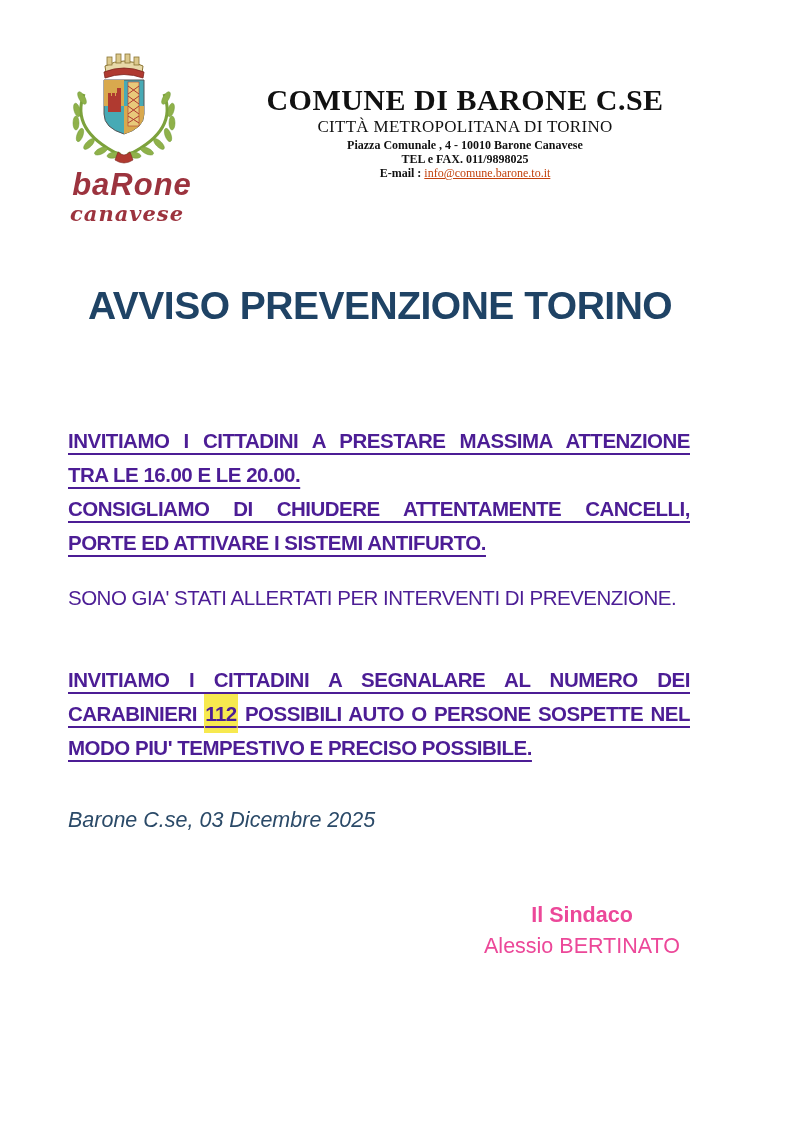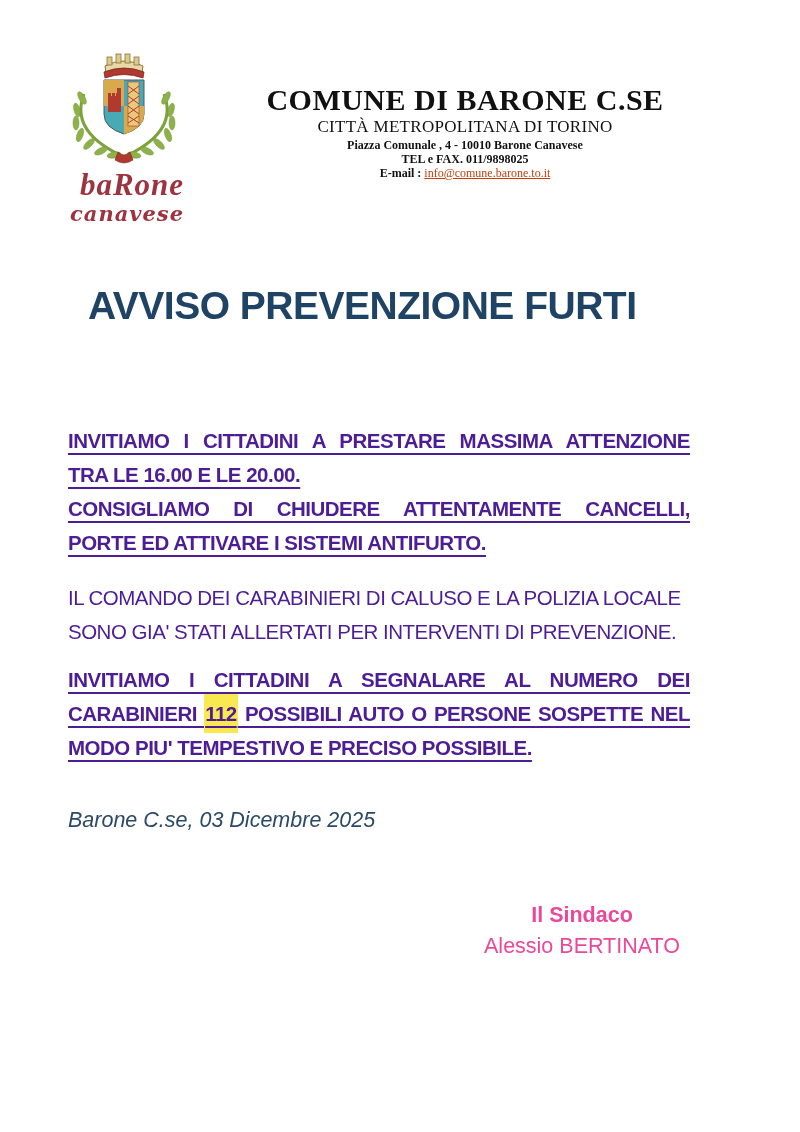--- a/index.html
+++ b/index.html
@@ -4,21 +4,21 @@
 <style>
   html,body{margin:0;padding:0;}
   body{
     width:800px;height:1132px;position:relative;background:#ffffff;
     font-family:"Liberation Sans",sans-serif;overflow:hidden;
   }
   
   .crest{position:absolute;left:62px;top:52px;width:124px;height:118px;}
   .logotype{position:absolute;left:52px;top:168px;width:150px;text-align:center;color:#9c333e;}
   .logotype .l1{
-    font-family:Liberation Serif, serif;font-style:italic;font-weight:700;
+    font-family:Liberation Sans, sans-serif;font-style:italic;font-weight:700;
     font-size:31px;line-height:34px;letter-spacing:1px;margin-left:10px;
   }
   .logotype .l2{
     font-family:"DejaVu Serif",serif;font-style:italic;font-weight:600;
     font-size:21px;line-height:24px;letter-spacing:1px;
   }
   .head-block{position:absolute;left:225px;top:84px;width:480px;text-align:center;color:#111111;}
   .head-title{
     font-family:"Liberation Serif",serif;font-weight:700;font-size:30px;line-height:32px;
     letter-spacing:.5px;white-space:nowrap;
@@ -135,31 +135,30 @@
 <div class="head-block">
   <div class="head-title">COMUNE DI BARONE C.SE</div>
   <div class="head-sub">CITTÀ METROPOLITANA DI TORINO</div>
   <div class="head-small">Piazza Comunale , 4 - 10010 Barone Canavese</div>
   <div class="head-small">TEL e FAX. 011/9898025</div>
   <div class="head-small">
     <span>E-mail : </span><a href="#">info@comune.barone.to.it</a>
   </div>
 </div>
 
-<div class="notice-title">AVVISO PREVENZIONE FURTI</div>
+<div class="notice-title">AVVISO PREVENZIONE TORINO</div>
 
 <div class="para bold ul" id="para1">
   <span class="line stretch">INVITIAMO I CITTADINI A PRESTARE MASSIMA ATTENZIONE</span>
   <span class="line">TRA LE 16.00 E LE 20.00.</span>
   <span class="line stretch">CONSIGLIAMO DI CHIUDERE ATTENTAMENTE CANCELLI,</span>
   <span class="line">PORTE ED ATTIVARE I SISTEMI ANTIFURTO.</span>
 </div>
 
 <div class="para" id="para2">
-  <span class="line">IL COMANDO DEI CARABINIERI DI CALUSO E LA POLIZIA LOCALE</span>
   <span class="line">SONO GIA' STATI ALLERTATI PER INTERVENTI DI PREVENZIONE.</span>
 </div>
 
 <div class="para bold ul" id="para3">
   <span class="line stretch">INVITIAMO I CITTADINI A SEGNALARE AL NUMERO DEI</span>
   <span class="line stretch">
     <span>CARABINIERI </span><span class="hl">112</span><span> POSSIBILI AUTO O PERSONE SOSPETTE NEL</span>
   </span>
   <span class="line">MODO PIU' TEMPESTIVO E PRECISO POSSIBILE.</span>
 </div>

